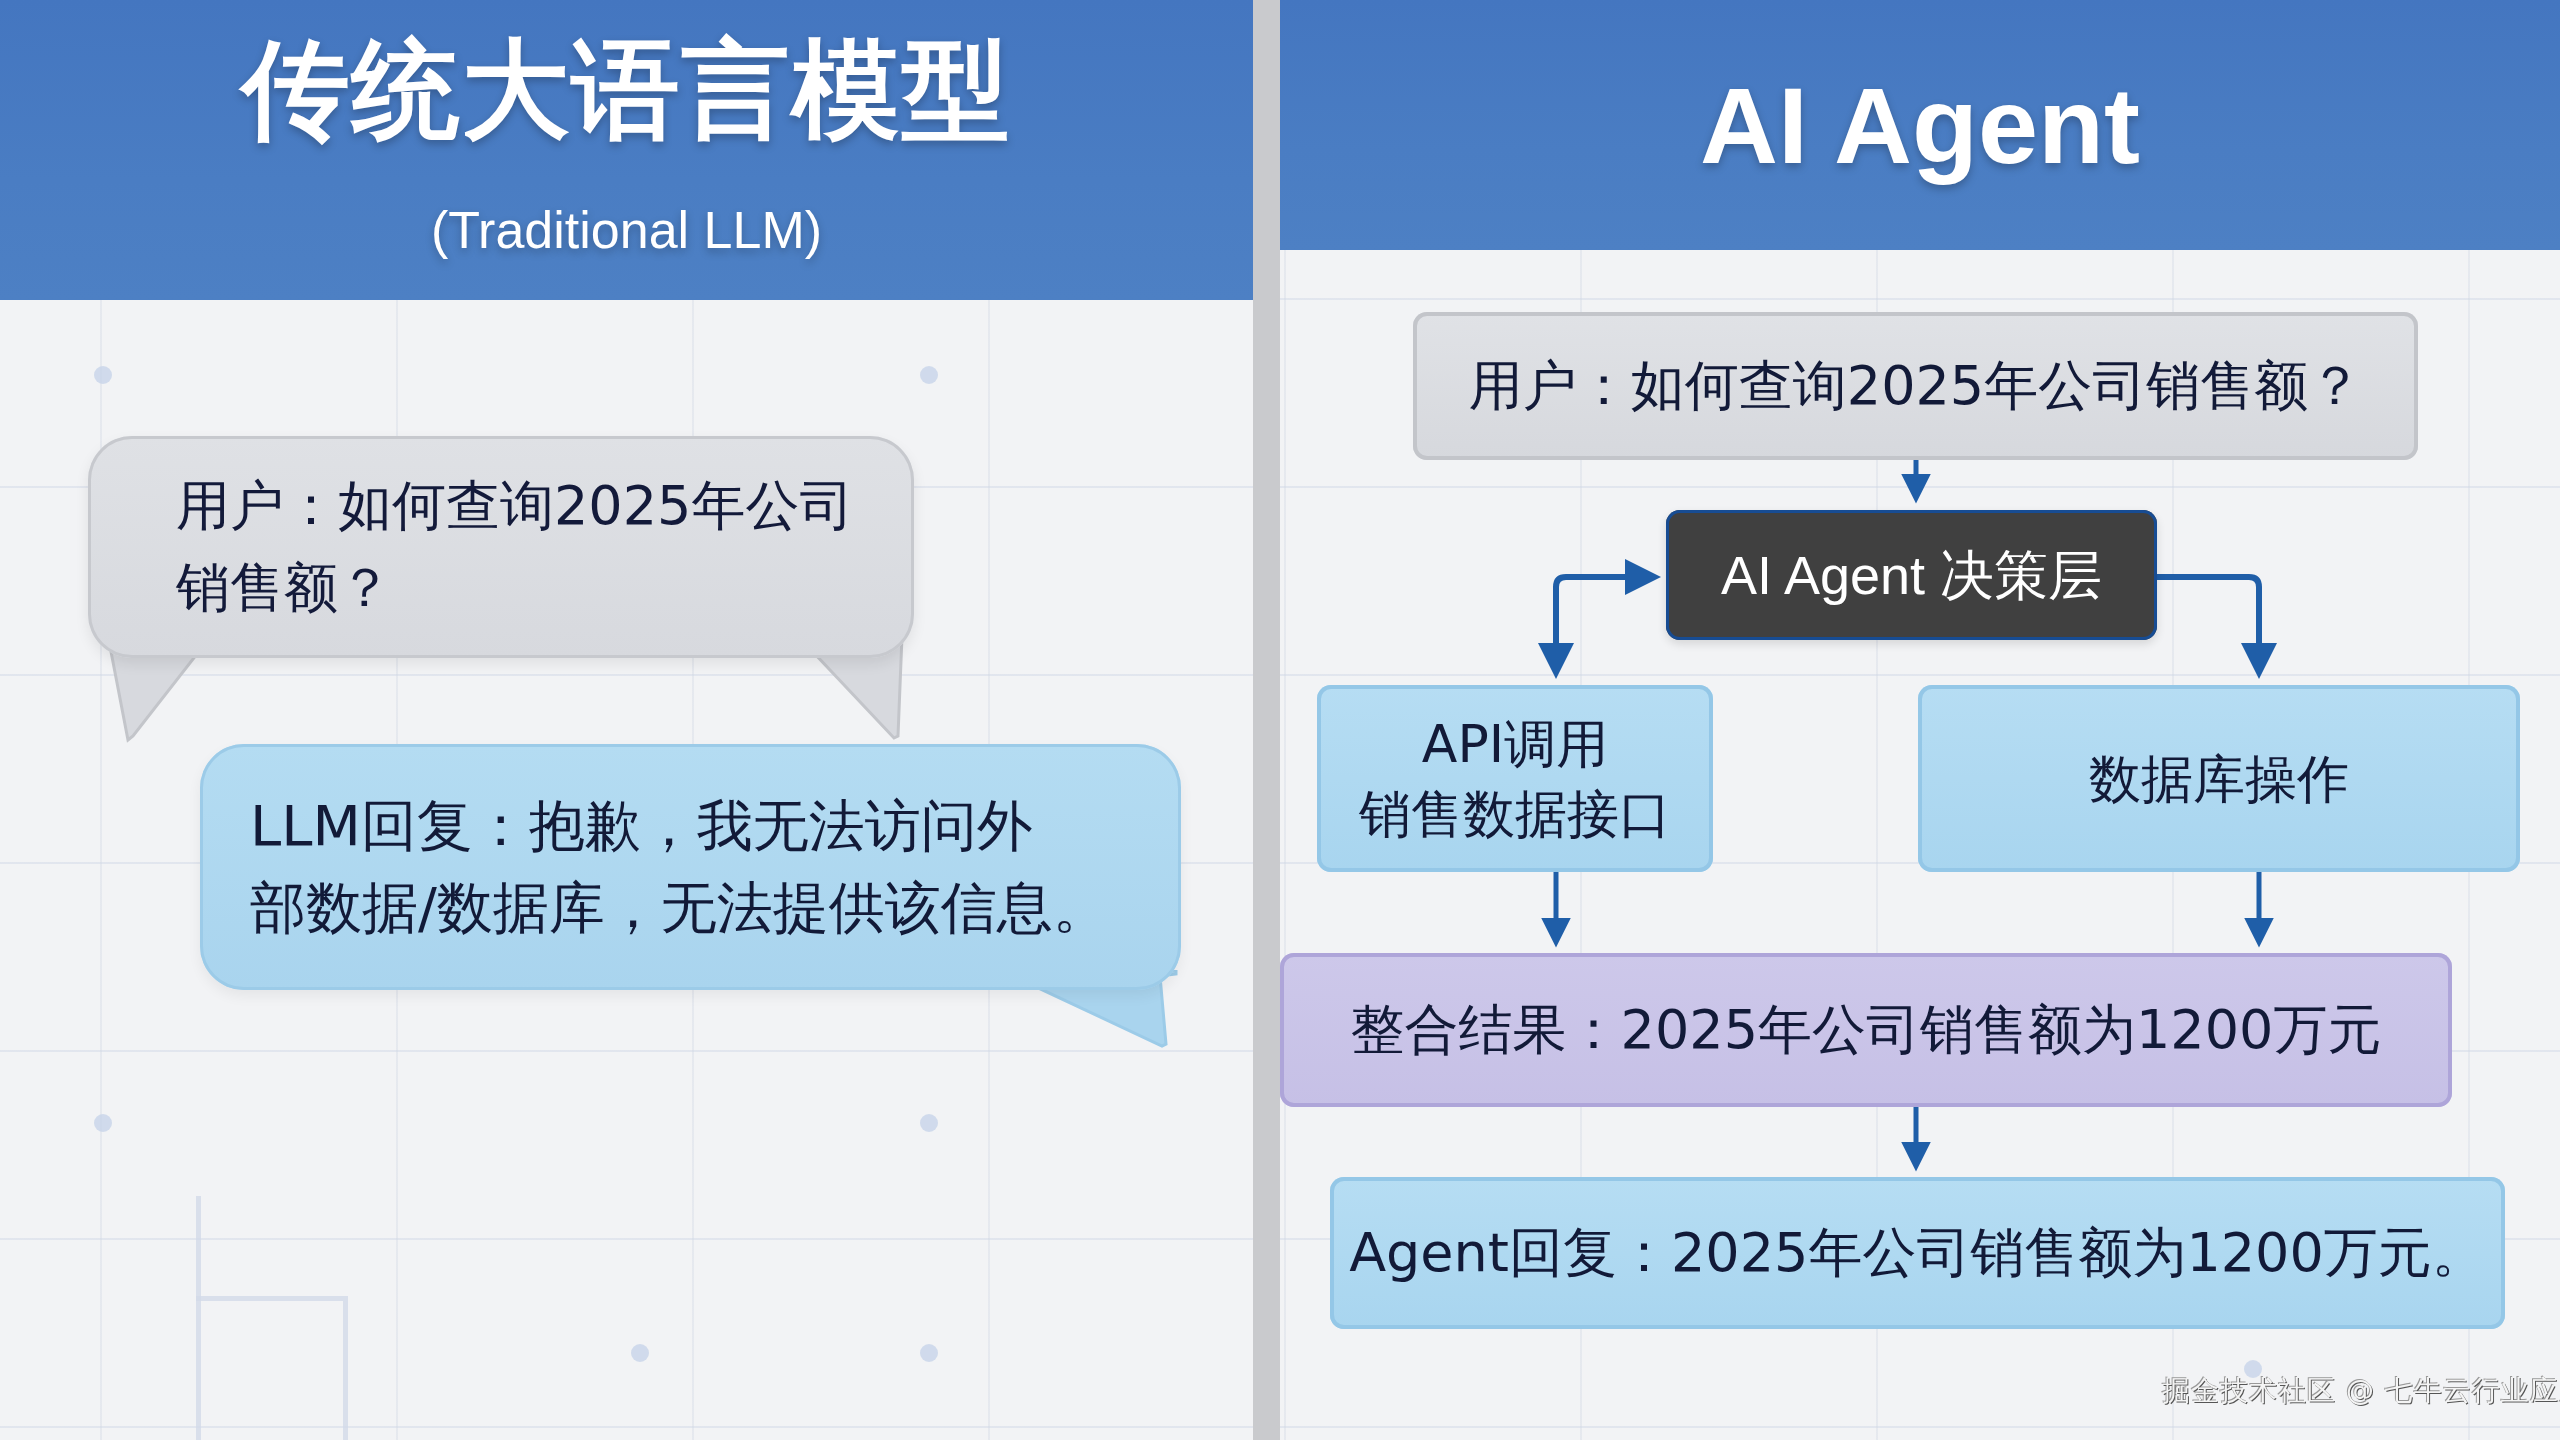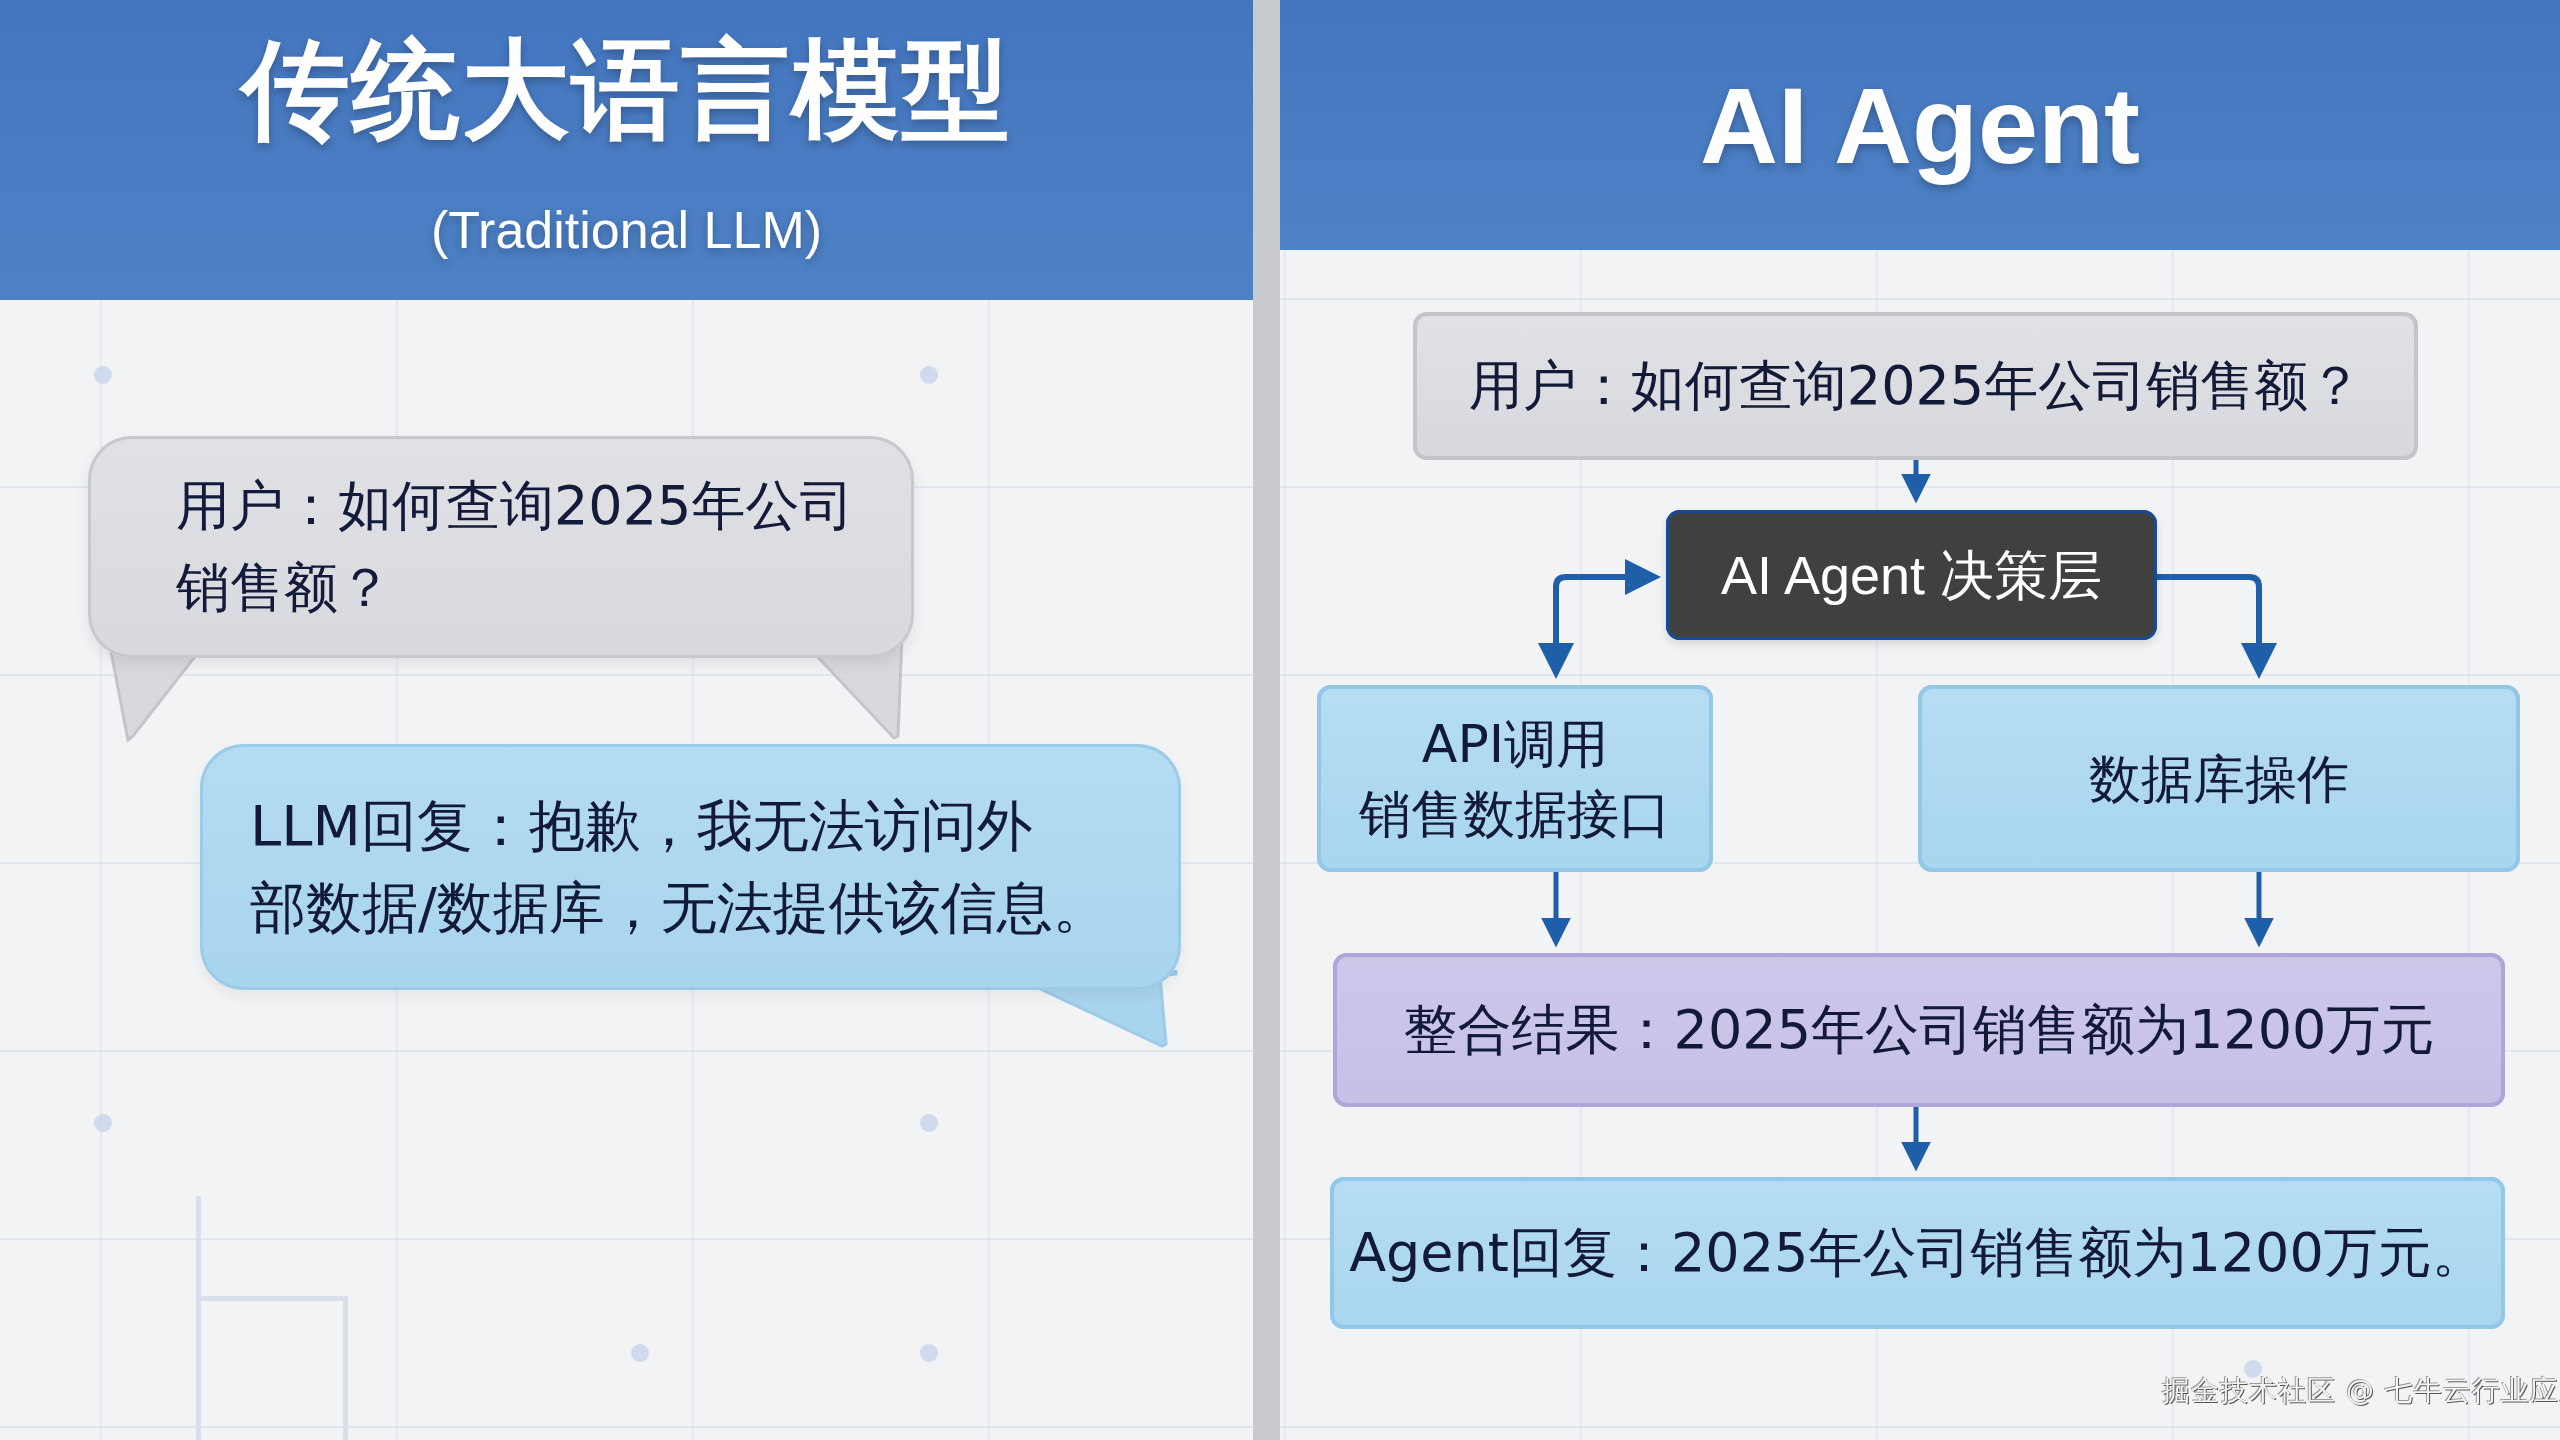--- a/index.html
+++ b/index.html
@@ -67,21 +67,21 @@
   }
   .box-user { left: 1413px; top: 312px; width: 1005px; height: 148px;
     background: linear-gradient(180deg, #e0e2e6, #d6d8dd); box-shadow: inset 0 0 0 4px #c3c5ca; font-size: 54px; }
   .box-decision { left: 1666px; top: 510px; width: 491px; height: 130px;
     background: #404040; box-shadow: inset 0 0 0 3px #174c93, 0 4px 10px rgba(0,0,0,0.12);
     color: #ffffff; font-size: 54px; font-family: "Liberation Sans", "DejaVu Sans", sans-serif; }
   .box-api { left: 1317px; top: 685px; width: 396px; height: 187px;
     background: linear-gradient(180deg, #b6ddf3, #a8d5ef); box-shadow: inset 0 0 0 4px #94c7e7; flex-direction: column; }
   .box-db { left: 1918px; top: 685px; width: 602px; height: 187px;
     background: linear-gradient(180deg, #b6ddf3, #a8d5ef); box-shadow: inset 0 0 0 4px #94c7e7; }
-  .box-result { left: 1333px; top: 953px; width: 1172px; height: 154px;
+  .box-result { left: 1280px; top: 953px; width: 1172px; height: 154px;
     background: linear-gradient(180deg, #cdc8ea, #c6c0e6); box-shadow: inset 0 0 0 4px #aea5d9; font-size: 54px; }
   .box-reply { left: 1330px; top: 1177px; width: 1175px; height: 152px;
     background: linear-gradient(180deg, #b6ddf3, #a8d5ef); box-shadow: inset 0 0 0 4px #94c7e7; font-size: 54px; }
   .box-line { display: block; white-space: nowrap; }
 
   .arrows { position: absolute; left: 0; top: 0; width: 2560px; height: 1440px; pointer-events: none; }
 
   .watermark {
     position: absolute; left: 2162px; top: 1372px; font-size: 28px; color: #f4f4f4;
     text-shadow: 1px 1px 0 #555, -1px -1px 0 #999; letter-spacing: 1px; white-space: nowrap;

